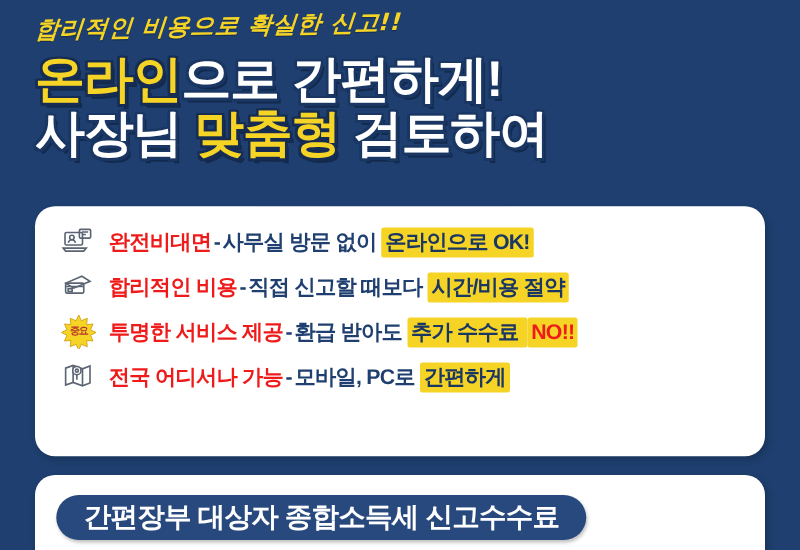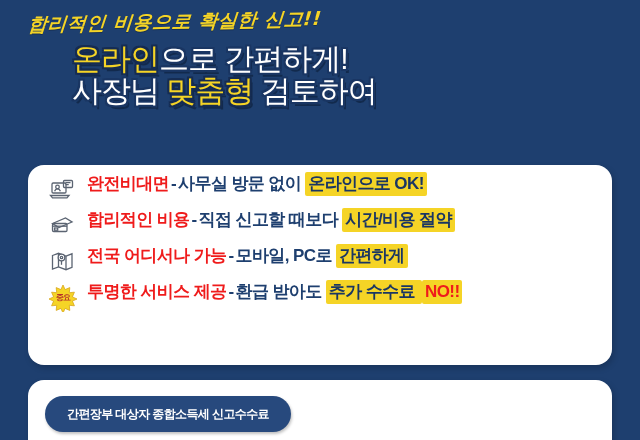--- a/index.html
+++ b/index.html
@@ -39,26 +39,25 @@
     color: #f5d426;
     letter-spacing: 0.5px;
     line-height: 1.1;
     white-space: nowrap;
     transform: skewX(-6deg) rotate(-1.2deg);
     transform-origin: left center;
     text-shadow: 0 1px 0 rgba(0,0,0,0.25);
   }
   .headline {
     margin-top: 8px;
-    font-size: 30px;
-    font-weight: 400;
+    font-size: 40px;
+    font-weight: 700;
     line-height: 1.07;
     letter-spacing: -1px;
     white-space: nowrap;
-    margin-left: 44px;
   }
   .headline .ln { display: block; }
   .hl-white {
     color: #ffffff;
     text-shadow:
       -2px 0 #1a3663, 2px 0 #1a3663, 0 -2px #1a3663, 0 2px #1a3663,
       -2px -2px #1a3663, 2px -2px #1a3663, -2px 2px #1a3663, 2px 2px #1a3663,
       3px 4px 0 rgba(10,25,50,0.55);
   }
   .hl-yellow {
@@ -82,20 +81,21 @@
     box-sizing: border-box;
     padding: 10px 0 0 0;
   }
   .feature-list {
     list-style: none;
     margin: 0;
     padding: 0;
   }
   .feature-row {
     display: flex;
+    align-items: center;
     height: 36px;
     margin: 0 0 0 20px;
     white-space: nowrap;
   }
   .f-icon {
     width: 30px;
     height: 30px;
     flex: 0 0 30px;
     margin-right: 9px;
     display: flex;
@@ -144,21 +144,21 @@
     height: 36px;
     padding: 0 22px;
     display: flex;
     align-items: center;
     background: #27497d;
     border-radius: 20px;
     box-shadow: 1px 2px 3px rgba(0,0,0,0.25);
   }
   .pill-label {
     color: #ffffff;
-    font-size: 12px;
+    font-size: 22px;
     font-weight: 700;
     letter-spacing: -0.6px;
     white-space: nowrap;
   }
 
   
   .burst {
     position: relative;
     width: 28px;
     height: 28px;
@@ -221,47 +221,47 @@
             <rect x="5.5" y="16" width="3.2" height="2.2"></rect>
           </svg>
         </span>
         <span class="f-text">
           <span class="t-red">합리적인 비용</span><span class="t-dash">-</span><span class="t-navy">직접 신고할 때보다</span><span> </span><span class="t-hi">시간/비용 절약</span>
         </span>
       </li>
 
       <li class="feature-row">
         <span class="f-icon">
+          <span class="burst">
+            <svg width="28" height="28" viewBox="0 0 28 28">
+              <polygon points="14,1 16.1,5.6 20.8,3.6 20.3,8.7 25.4,8.2 23.4,12.9 28,15 23.4,17.1 25.4,21.8 20.3,21.3 20.8,26.4 16.1,24.4 14,29 11.9,24.4 7.2,26.4 7.7,21.3 2.6,21.8 4.6,17.1 0,15 4.6,12.9 2.6,8.2 7.7,8.7 7.2,3.6 11.9,5.6" fill="#f5d426" stroke="#d8a61c" stroke-width="0.8"></polygon>
+            </svg>
+            <span class="burst-label">중요</span>
+          </span>
+        </span>
+        <span class="f-text">
+          <span class="t-red">투명한 서비스 제공</span><span class="t-dash">-</span><span class="t-navy">환급 받아도</span><span> </span><span class="t-hi">추가 수수료 </span><span class="t-hi-red">NO!!</span>
+        </span>
+      </li>
+
+      <li class="feature-row">
+        <span class="f-icon">
           <svg width="28" height="28" viewBox="0 0 28 28" fill="none" stroke="#5b6472" stroke-width="1.3">
             <path d="M3.5 7.5l6-2.2 7.5 2.8 6-2.3v13.6l-6 2.3-7.5-2.8-6 2.2z"></path>
             <path d="M9.5 5.3v13.6M17 8.1v13.4"></path>
             <circle cx="12.5" cy="9.5" r="3.3" fill="#ffffff"></circle>
             <circle cx="12.5" cy="9.5" r="1.2"></circle>
             <path d="M12.5 12.8v4"></path>
           </svg>
         </span>
         <span class="f-text">
           <span class="t-red">전국 어디서나 가능</span><span class="t-dash">-</span><span class="t-navy">모바일, PC로</span><span> </span><span class="t-hi">간편하게</span>
         </span>
       </li>
 
-      <li class="feature-row">
-        <span class="f-icon">
-          <span class="burst">
-            <svg width="28" height="28" viewBox="0 0 28 28">
-              <polygon points="14,1 16.1,5.6 20.8,3.6 20.3,8.7 25.4,8.2 23.4,12.9 28,15 23.4,17.1 25.4,21.8 20.3,21.3 20.8,26.4 16.1,24.4 14,29 11.9,24.4 7.2,26.4 7.7,21.3 2.6,21.8 4.6,17.1 0,15 4.6,12.9 2.6,8.2 7.7,8.7 7.2,3.6 11.9,5.6" fill="#f5d426" stroke="#d8a61c" stroke-width="0.8"></polygon>
-            </svg>
-            <span class="burst-label">중요</span>
-          </span>
-        </span>
-        <span class="f-text">
-          <span class="t-red">투명한 서비스 제공</span><span class="t-dash">-</span><span class="t-navy">환급 받아도</span><span> </span><span class="t-hi">추가 수수료 </span><span class="t-hi-red">NO!!</span>
-        </span>
-      </li>
-
     </ul>
   </div>
 
   <div class="card-bottom">
     <div class="pill">
       <span class="pill-label">간편장부 대상자 종합소득세 신고수수료</span>
     </div>
   </div>
 
 </div>

